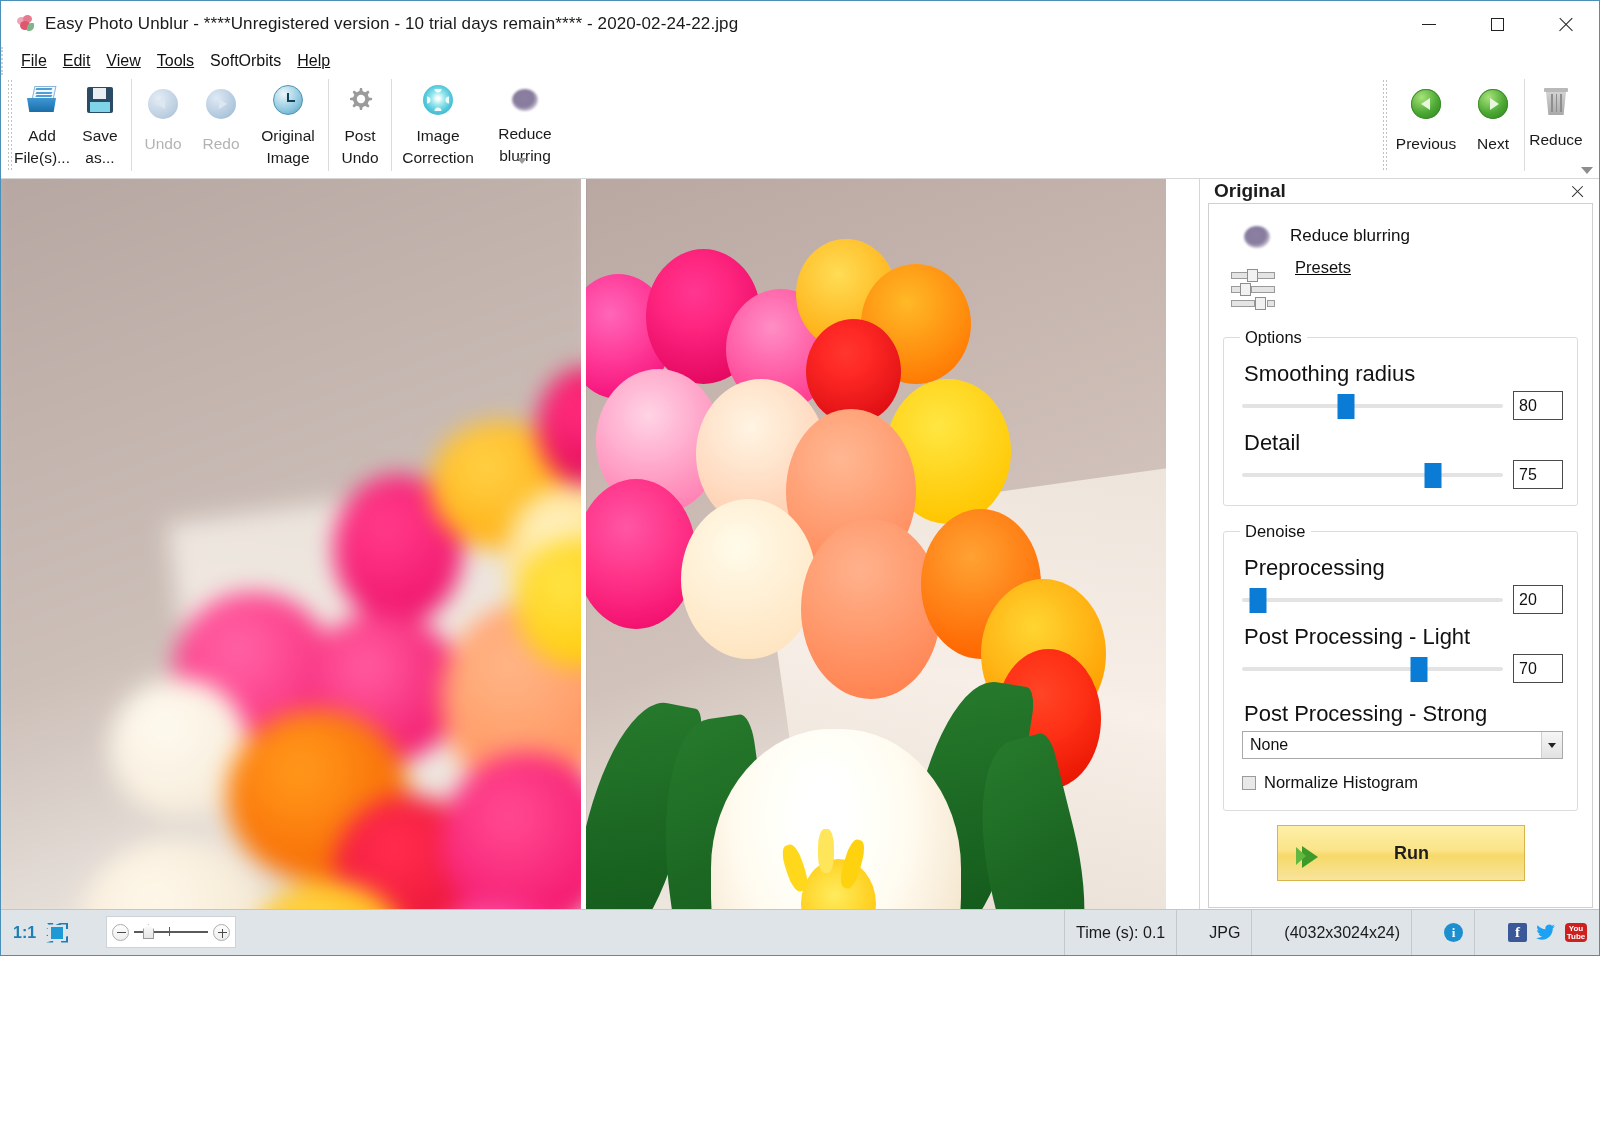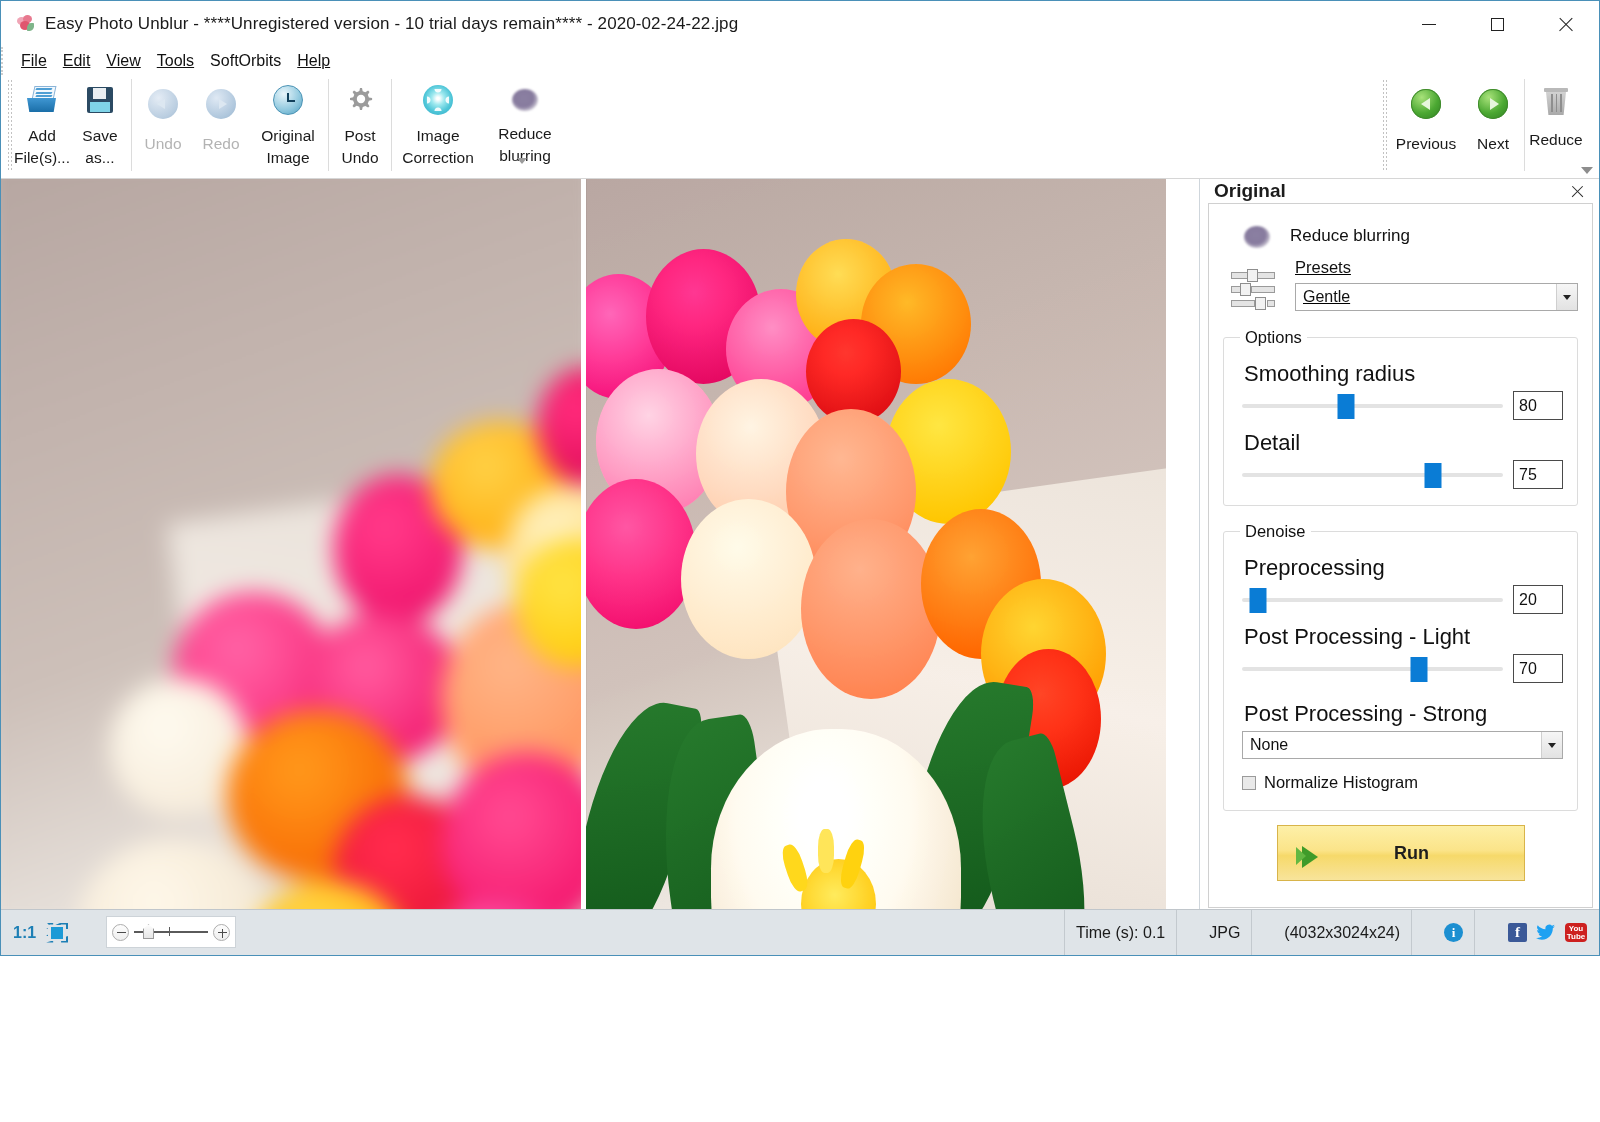--- a/index.html
+++ b/index.html
@@ -669,24 +669,20 @@
             <div class="kn" style="left:16px;top:3px"></div>
             <div class="tr" style="left:0;top:20px;width:10px"></div>
             <div class="tr" style="left:20px;top:20px;width:24px"></div>
             <div class="kn" style="left:9px;top:17px"></div>
             <div class="tr" style="left:0;top:34px;width:24px"></div>
             <div class="tr" style="left:36px;top:34px;width:8px"></div>
             <div class="kn" style="left:24px;top:31px"></div>
           </div>
           <div class="presets-col">
             <div class="field-label">Presets</div>
-            <div class="combo">
-              <div class="val">Gentle</div>
-              <div class="arrow"></div>
-            </div>
           </div>
         </div>
 
         <fieldset class="group">
           <legend>Options</legend>
 
           <div class="slider-label">Smoothing radius</div>
           <div class="slider-row">
             <div class="slider">
               <div class="track"></div>

